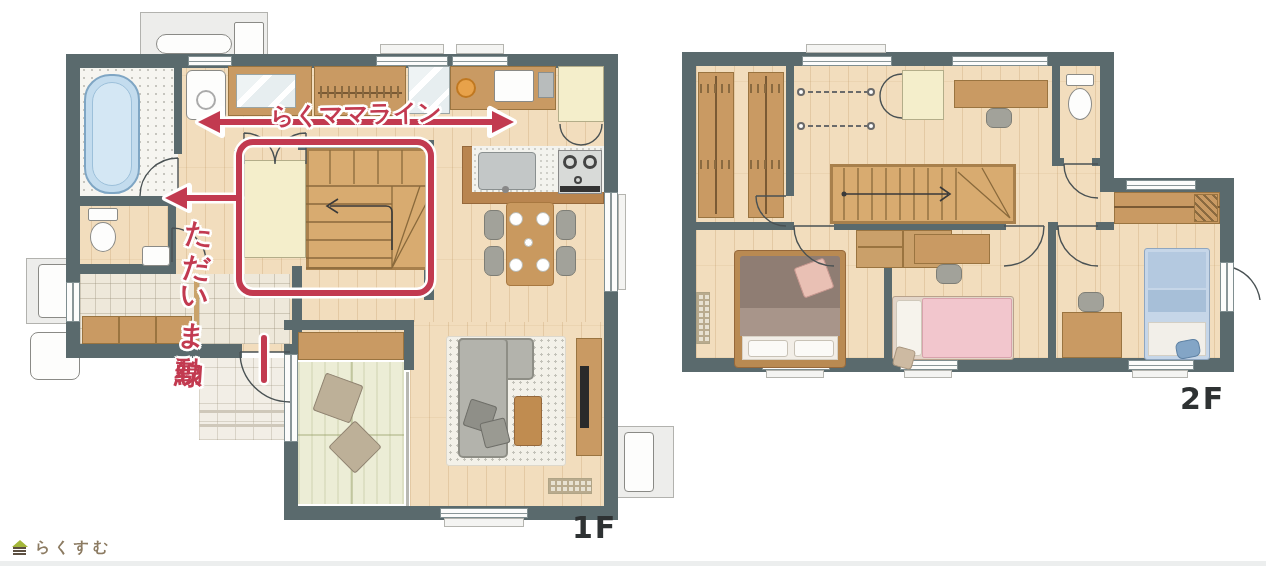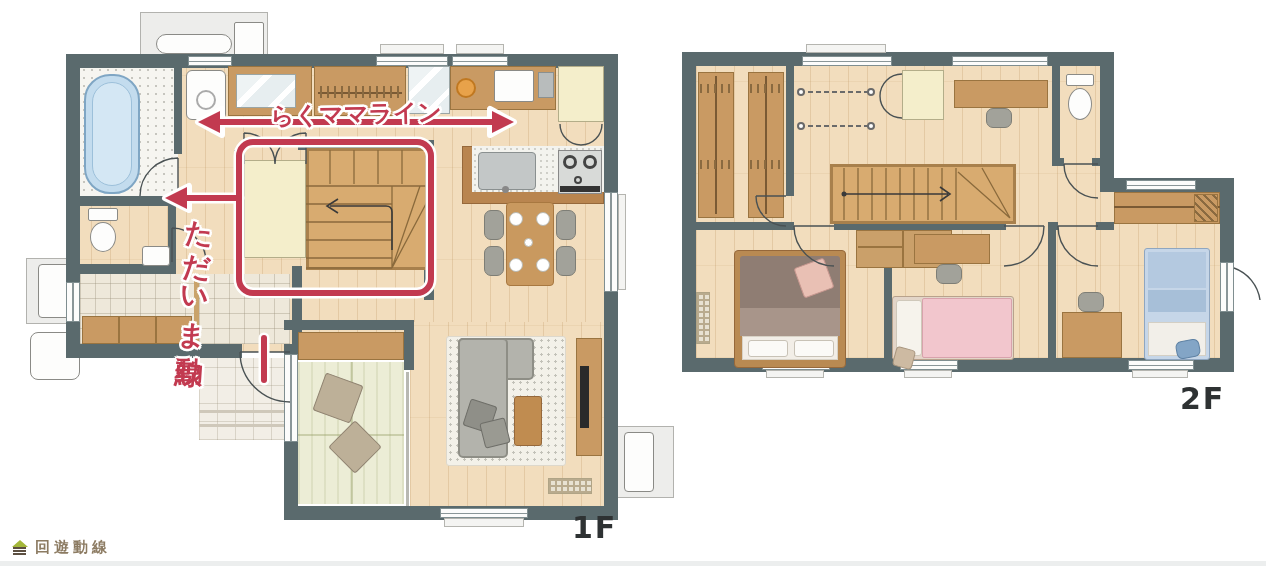--- a/index.html
+++ b/index.html
@@ -307,17 +307,17 @@
   <div class="a lyr6 olabel" style="left:270px;top:102px;font-size:24px;transform:rotate(-1.5deg)">らくママライン</div>
   <div class="a lyr6 olabel vert" style="left:180px;top:200px;font-size:28px;height:180px;transform:rotate(4deg)">ただいま動線</div>
   <div class="a lyr6 floorlbl" style="left:572px;top:510px">1F</div>
   <div class="a lyr6 floorlbl" style="left:1180px;top:381px">2F</div>
 
   <div class="a lyr6" style="left:12px;top:538px;display:flex;align-items:center">
     <div>
       <div class="roof"></div>
       <div class="house-body"></div>
     </div>
-    <span class="logo-text" style="margin-left:7px">回遊動線</span>
+    <span class="logo-text" style="margin-left:7px">らくすむ</span>
   </div>
 
   <div class="a lyr1" style="left:0;top:561px;width:1266px;height:5px;background:#eceeee"></div>
 </div>
 
 </body></html>

